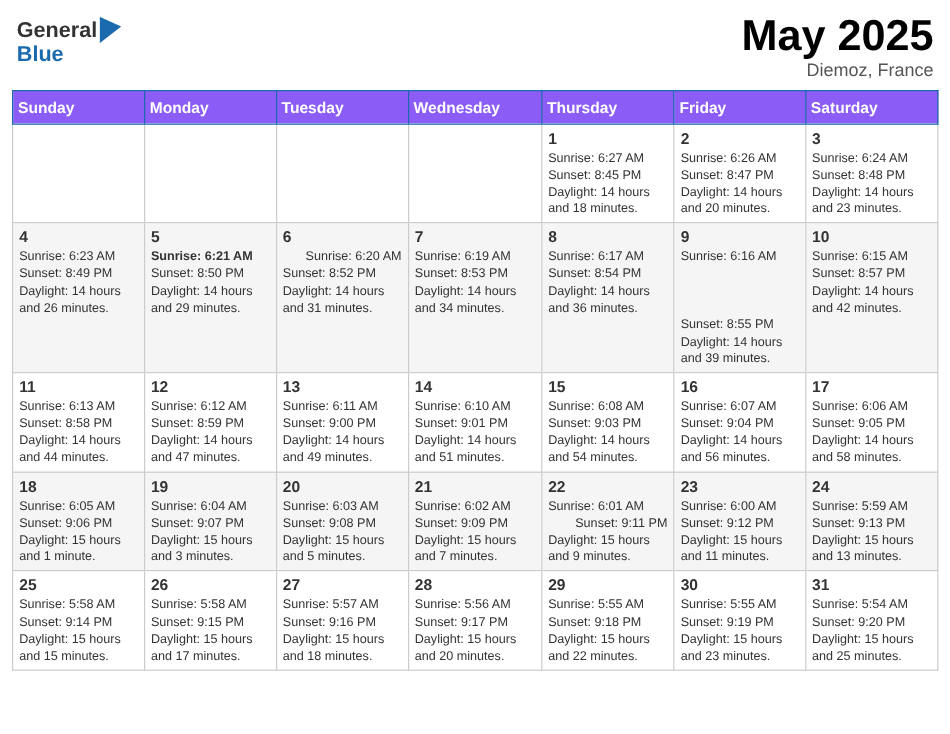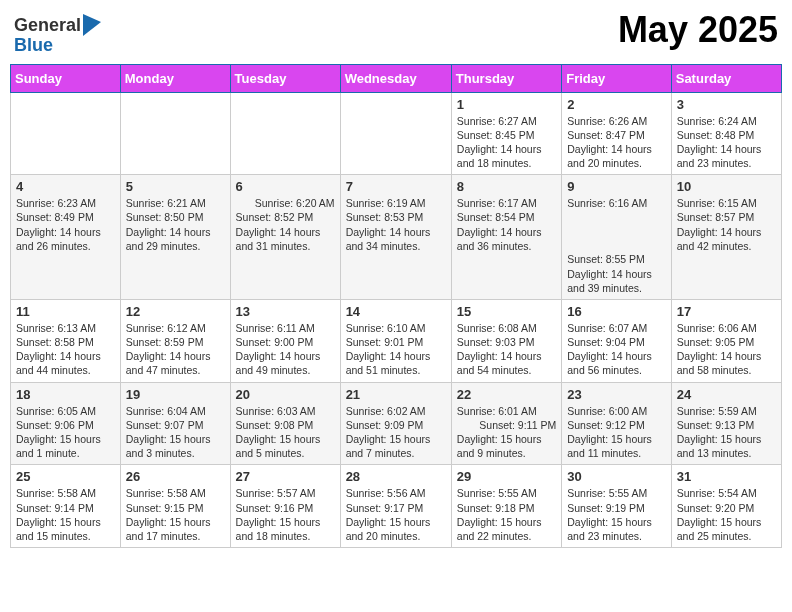--- a/index.html
+++ b/index.html
@@ -45,21 +45,21 @@
     .location {
       font-size: 15px;
       color: #555;
     }
     .calendar {
       width: 100%;
       border-collapse: collapse;
       border: 1px solid #ccc;
     }
     .calendar th {
-      background-color: #d946ef;
+      background-color: #8b5cf6;
       color: #fff;
       font-size: 13px;
       font-weight: bold;
       padding: 6px 4px;
       text-align: left;
       border: 1px solid #1a6aad;
     }
     .calendar td {
       vertical-align: top;
       border: 1px solid #ccc;
@@ -96,20 +96,21 @@
         <span style="font-size:18px;font-weight:bold;color:#333;line-height:1.1;">General</span>
         <span style="font-size:18px;font-weight:bold;color:#1a6aad;line-height:1.1;">Blue</span>
       </div>
       <svg class="logo-icon" viewBox="0 0 18 22" xmlns="http://www.w3.org/2000/svg" style="margin-left:2px;margin-top:-2px;">
         <polygon points="0,0 18,8 0,22" fill="#1a6aad"></polygon>
       </svg>
     </div>
   </div>
   <div class="title-block">
     <div class="month-year">May 2025</div>
+    <div class="location">Diemoz, France</div>
   </div>
 </div>
 
 <table class="calendar">
   <thead>
     <tr>
     <th>Sunday</th>
         <th>Monday</th>
         <th>Tuesday</th>
         <th>Wednesday</th>
@@ -149,21 +150,21 @@
       <tr class="row-even">
         <td>
           <span class="day-num">4</span>
           <div style="line-height: 1.35;">Sunrise: 6:23 AM</div>
           <div style="line-height: 1.35;">Sunset: 8:49 PM</div>
           <div style="line-height: 1.35;">Daylight: 14 hours</div>
           <div style="line-height: 1.35;">and 26 minutes.</div>
         </td>
         <td>
           <span class="day-num">5</span>
-          <div style="line-height: 1.35;">Sunrise: 6:21 AM</div>
+          <div style="line-height: 1.35; font-weight: bold;">Sunrise: 6:21 AM</div>
           <div style="line-height: 1.35;">Sunset: 8:50 PM</div>
           <div style="line-height: 1.35;">Daylight: 14 hours</div>
           <div style="line-height: 1.35;">and 29 minutes.</div>
         </td>
         <td>
           <span class="day-num">6</span>
           <div style="line-height: 1.35; text-align: right;">Sunrise: 6:20 AM</div>
           <div style="line-height: 1.35;">Sunset: 8:52 PM</div>
           <div style="line-height: 1.35;">Daylight: 14 hours</div>
           <div style="line-height: 1.35;">and 31 minutes.</div>

